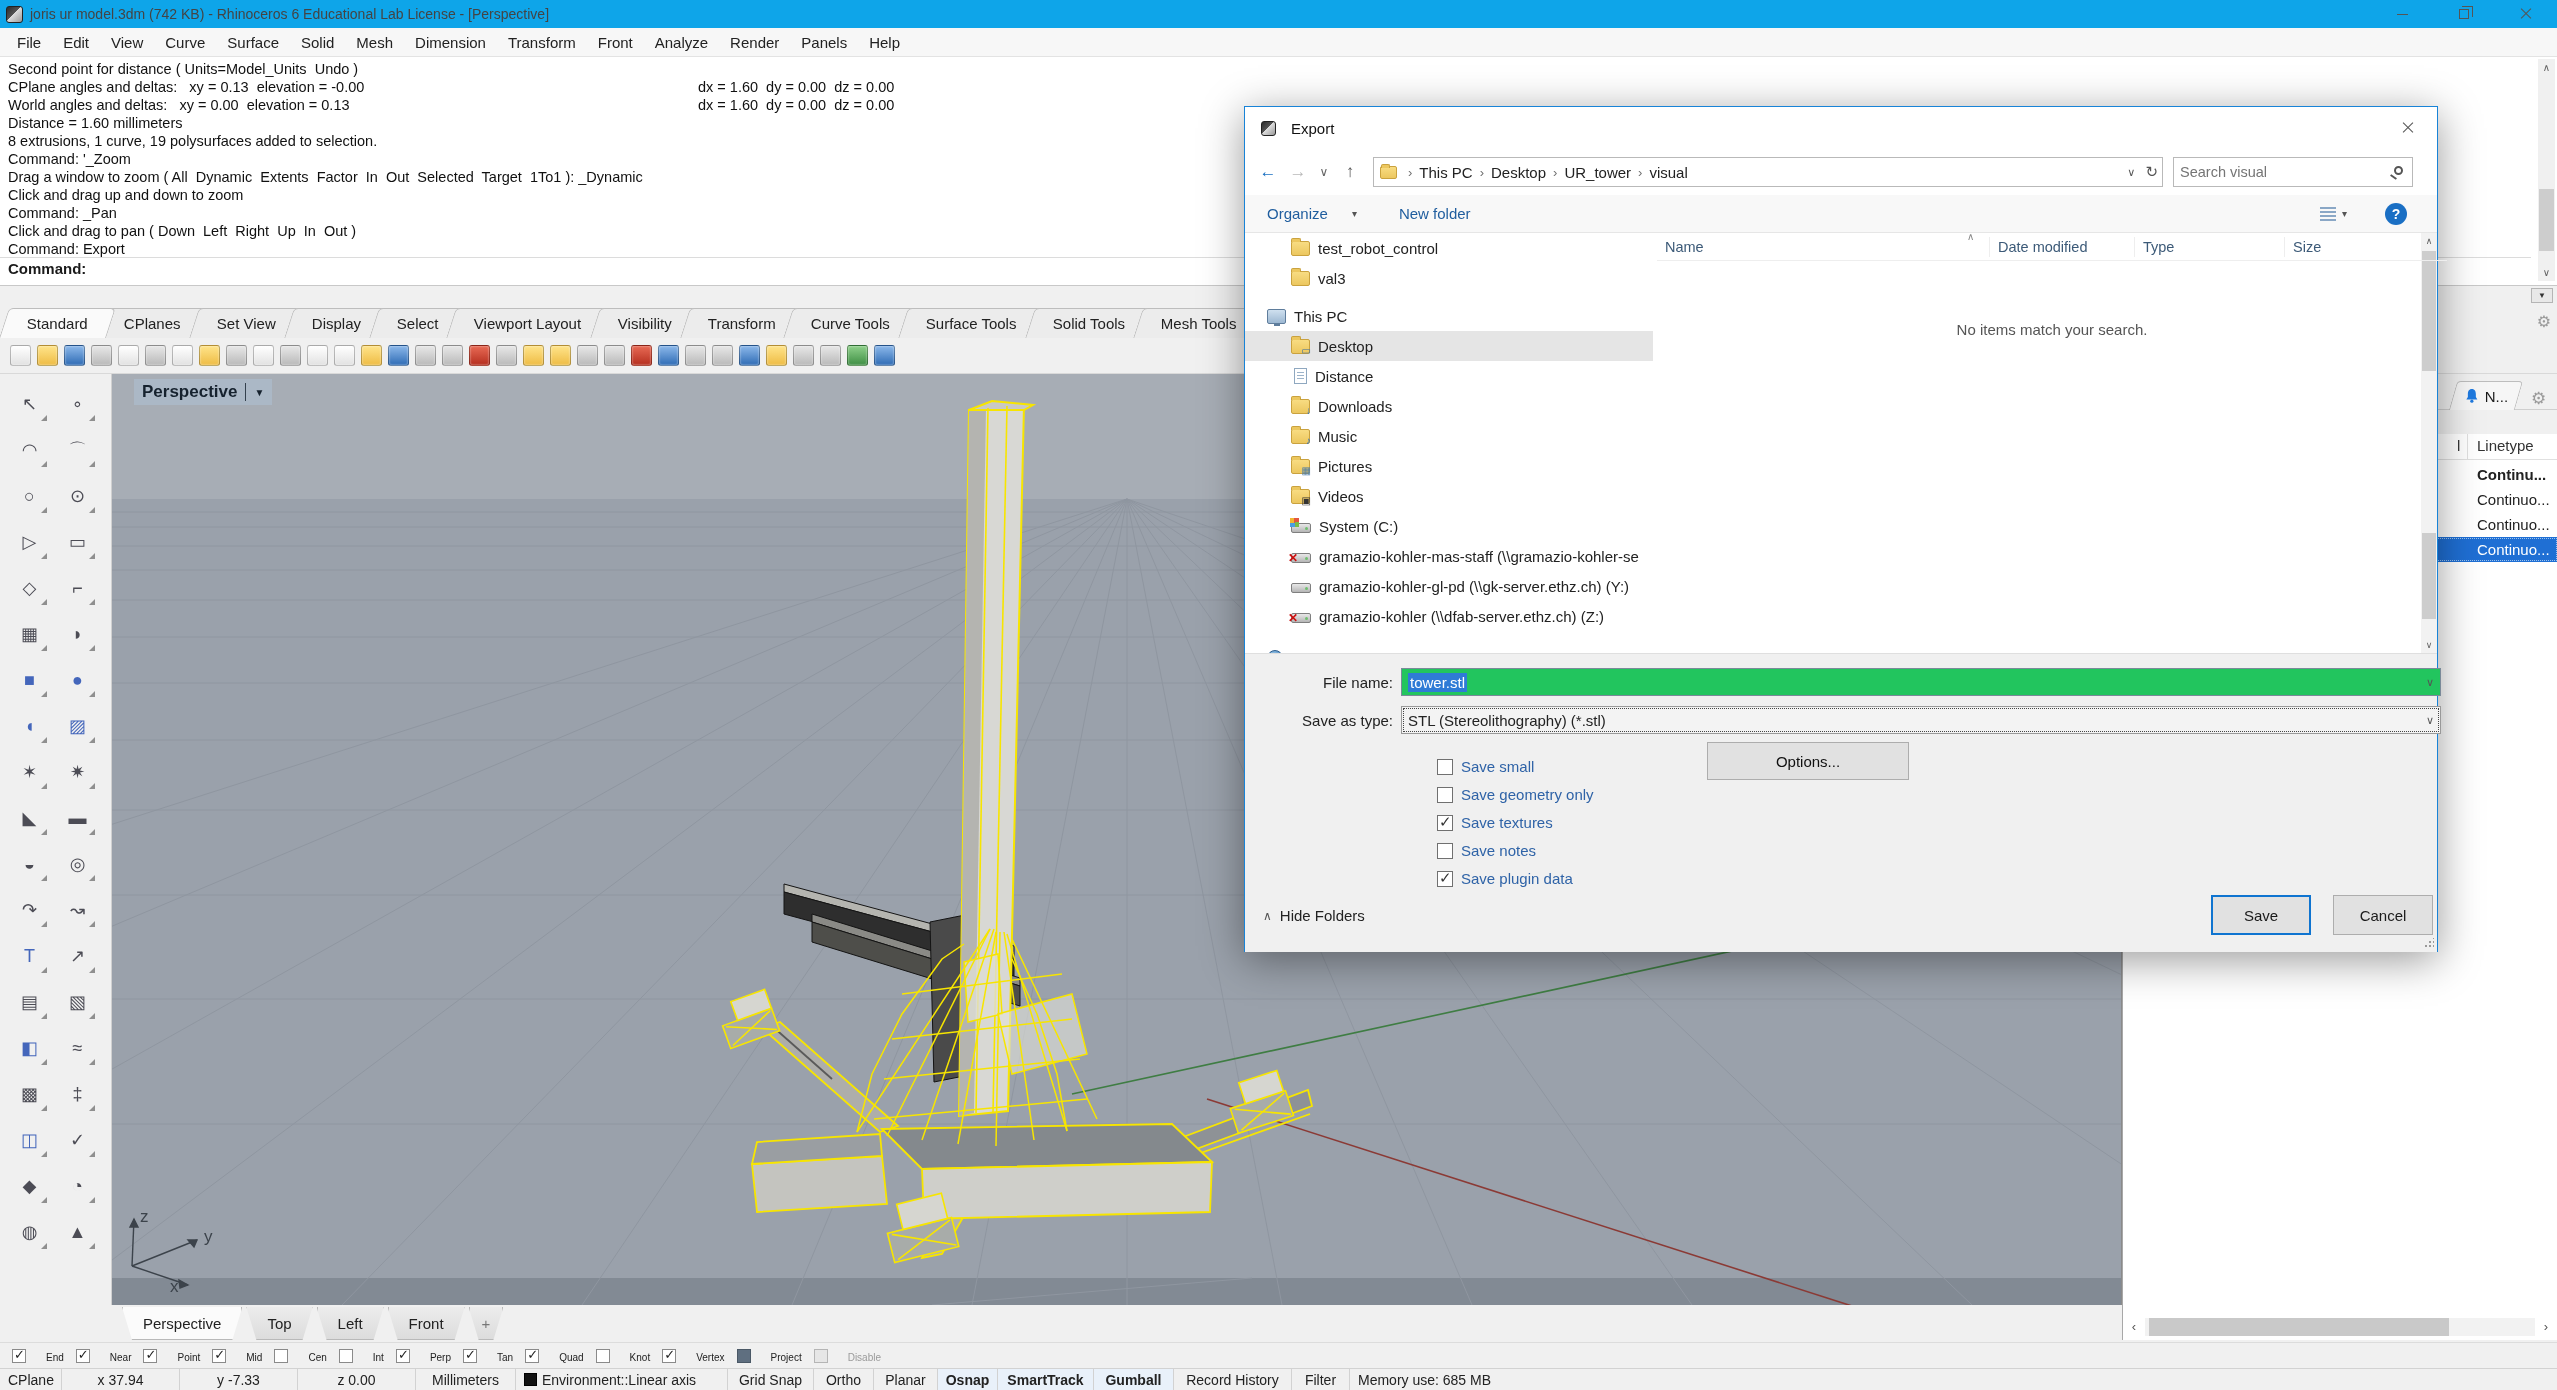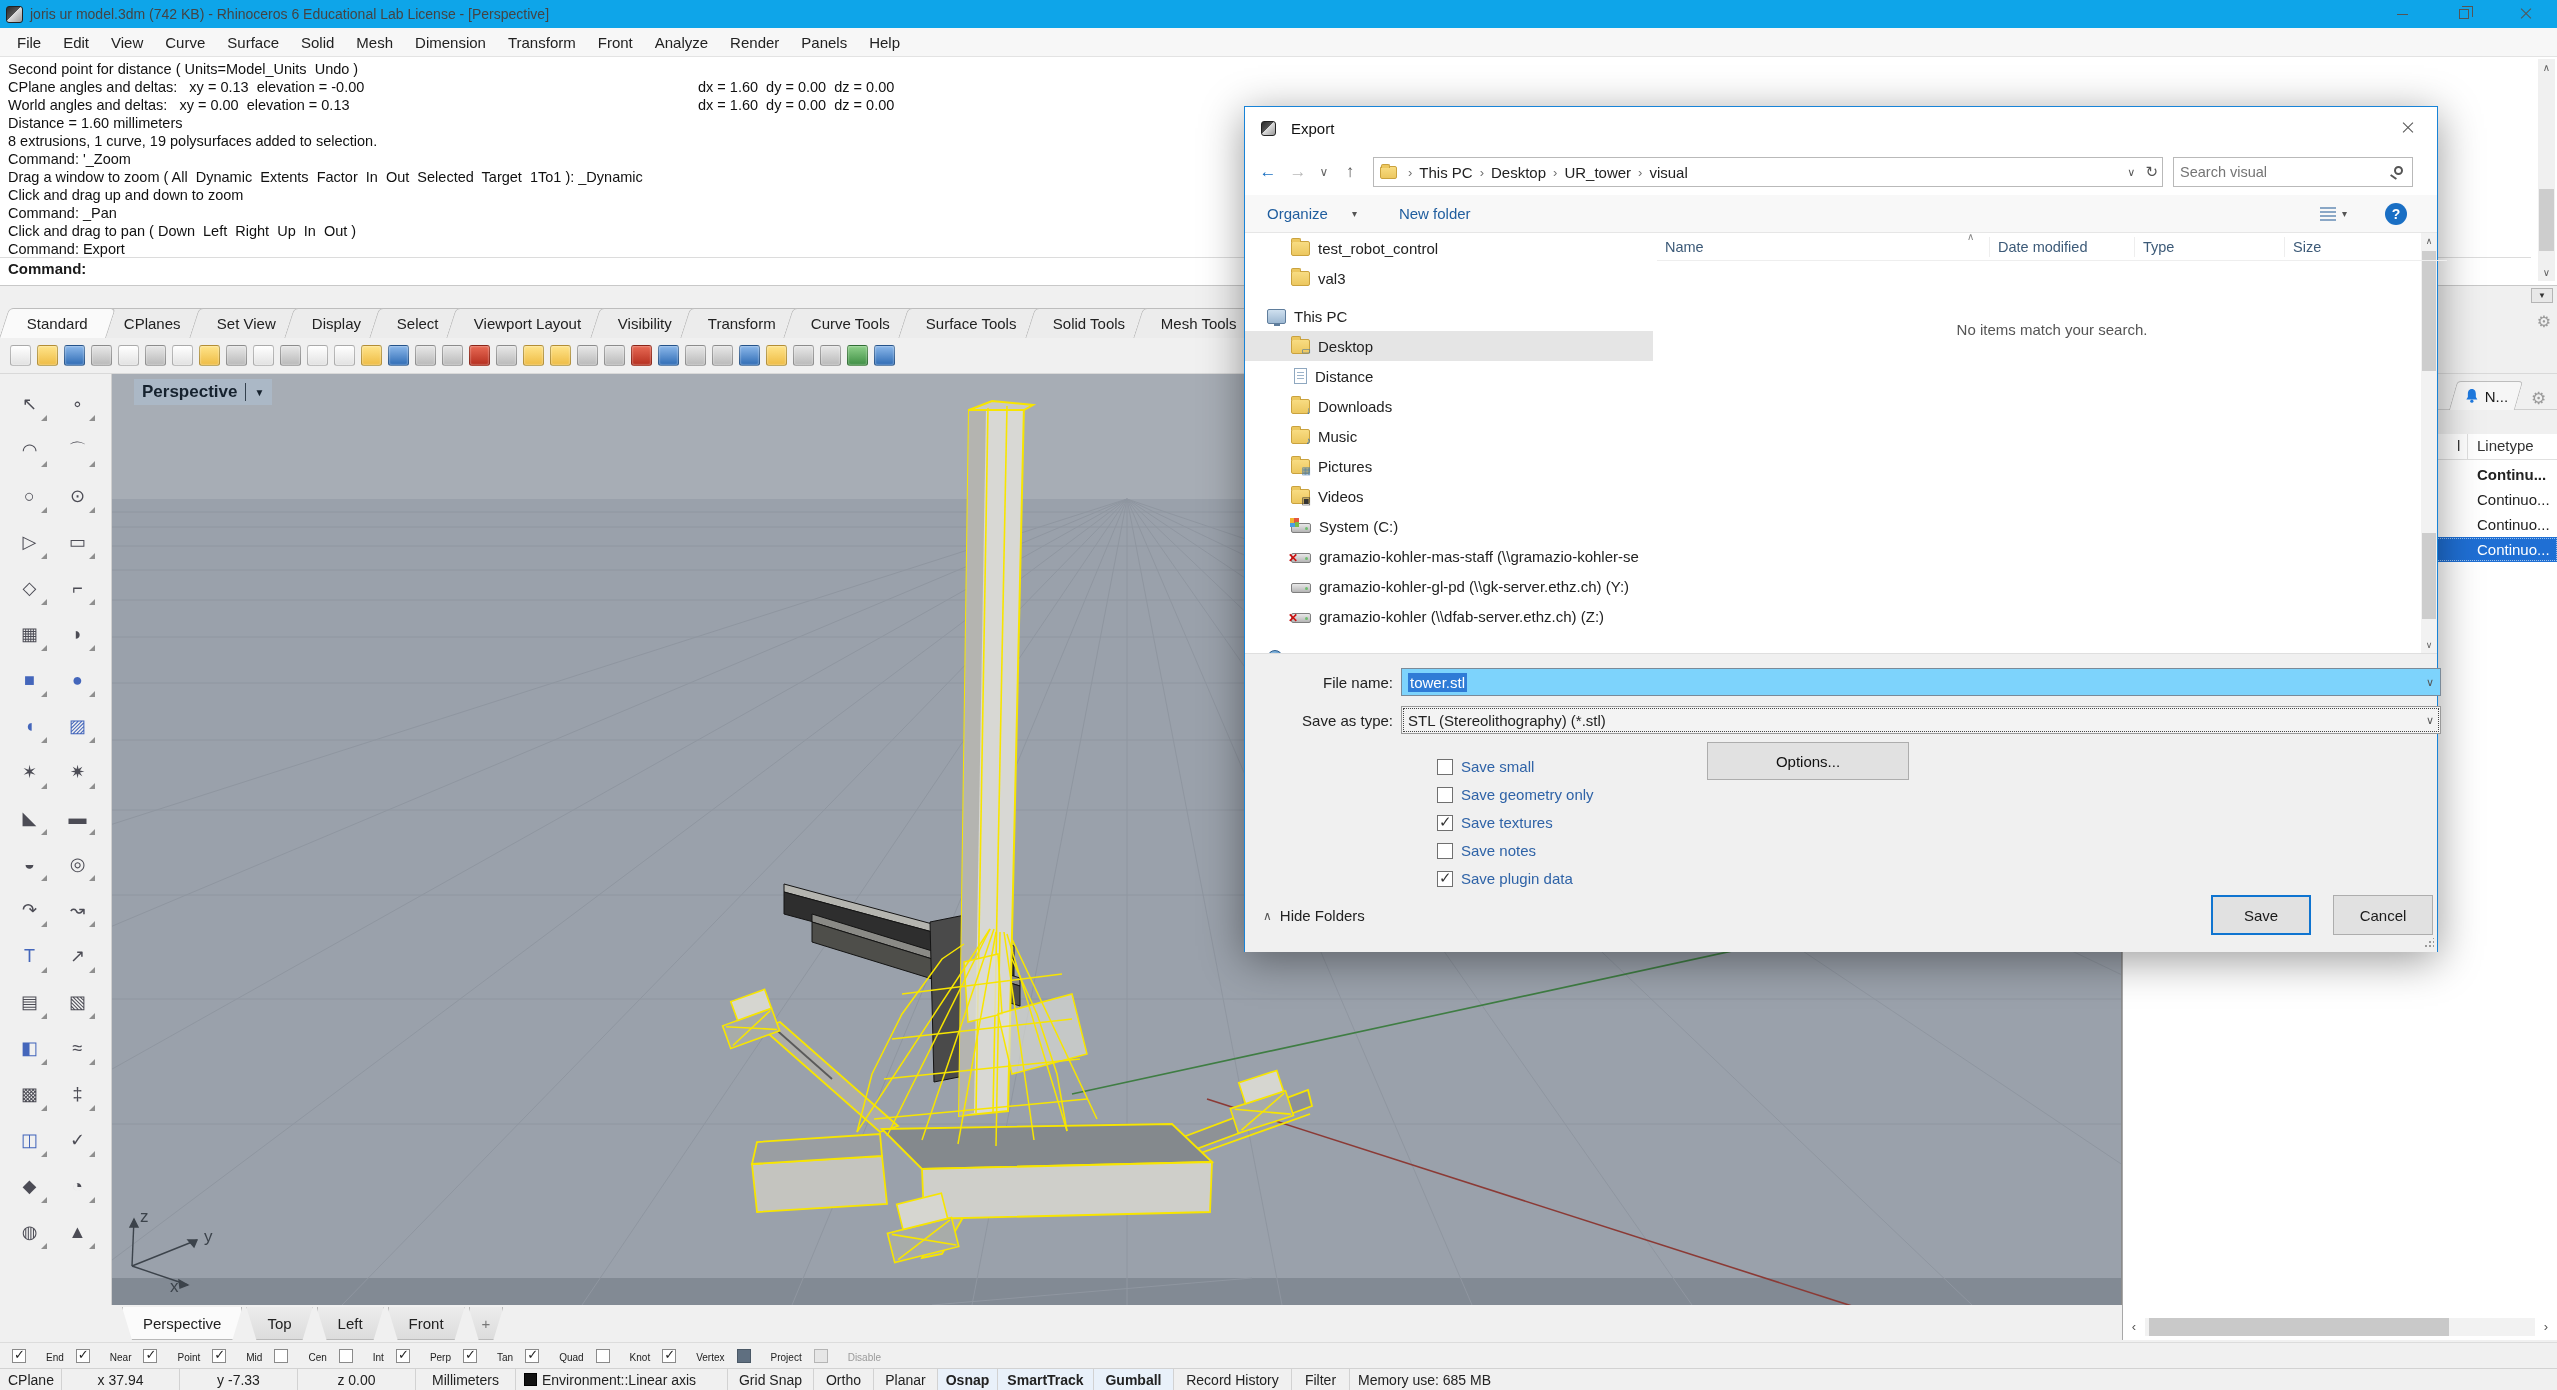--- a/index.html
+++ b/index.html
@@ -161,21 +161,21 @@
   .fi-doc::before { content:""; position:absolute; left:2px; top:3px; width:7px; height:8px; background:repeating-linear-gradient(#9db4ca 0 1px, transparent 1px 3px); }
   .fi-drive { width:20px; height:10px; margin-top:3px; background:linear-gradient(#e8e8e8,#b5b5b5); border:1px solid #7f7f7f; border-radius:2px; }
   .fi-drive::before { content:""; position:absolute; right:2px; top:3px; width:3px; height:3px; border-radius:50%; background:#6fbf6f; }
   .fi-win::after { content:""; position:absolute; left:-2px; top:-6px; width:9px; height:9px;
     background:conic-gradient(#e35640 0 25%, #7cbb45 0 50%, #4a9ee0 0 75%, #f2b630 0); }
   .fi-x::after { content:"✕"; position:absolute; left:-4px; top:-3px; color:#cc1111; font-size:12px; font-weight:bold; }
   .fi-net { width:16px; height:16px; border-radius:50%; background:radial-gradient(circle at 35% 35%, #9ecbea, #3a7ab8); border:1px solid #2c5d8e; }
   .dlg-bottom { position:absolute; left:0; top:546px; width:100%; height:299px; background:#f0f0f0; border-top:1px solid #dfdfdf; }
   .frow { position:absolute; display:flex; align-items:center; font-size:15px; color:#222; }
   .flabel { width:148px; text-align:right; padding-right:8px; }
-  .fcombo { position:relative; width:1040px; height:28px; background:#7dd3fc; border:1px solid #7a8a99; display:flex; align-items:center; padding-left:6px; }
+  .fcombo { position:relative; width:1040px; height:28px; background:#22c55e; border:1px solid #7a8a99; display:flex; align-items:center; padding-left:6px; }
   .fcombo .ddv { position:absolute; right:6px; color:#555; font-size:11px; }
   .selected-text { background:#2f7bd6; color:#fff; padding:1px 2px; }
   .fcombo.type { background:#f3f3f3; border:1px solid #999; outline:1px dotted #444; outline-offset:-3px; }
   .dcb-row { position:absolute; display:flex; align-items:center; gap:8px; font-size:15px; color:#2f63a7; }
   .dcb { width:16px; height:16px; background:#fff; border:1px solid #707070; position:relative; }
   .dcb.checked::after { content:"✓"; position:absolute; left:1px; top:-3px; font-size:15px; color:#333; }
   .optbtn { position:absolute; left:462px; top:634px; width:202px; height:38px; background:#e1e1e1; border:1px solid #adadad; font-size:15px; color:#111; display:flex; align-items:center; justify-content:center; }
   .hidefolders { position:absolute; left:18px; top:800px; display:flex; gap:8px; align-items:center; font-size:15px; color:#222; }
   .savebtn { position:absolute; left:966px; top:788px; width:100px; height:40px; background:#e1e1e1; border:2px solid #0f74d0; font-size:15px; display:flex; align-items:center; justify-content:center; }
   .cancelbtn { position:absolute; left:1088px; top:788px; width:100px; height:40px; background:#e1e1e1; border:1px solid #adadad; font-size:15px; display:flex; align-items:center; justify-content:center; }

